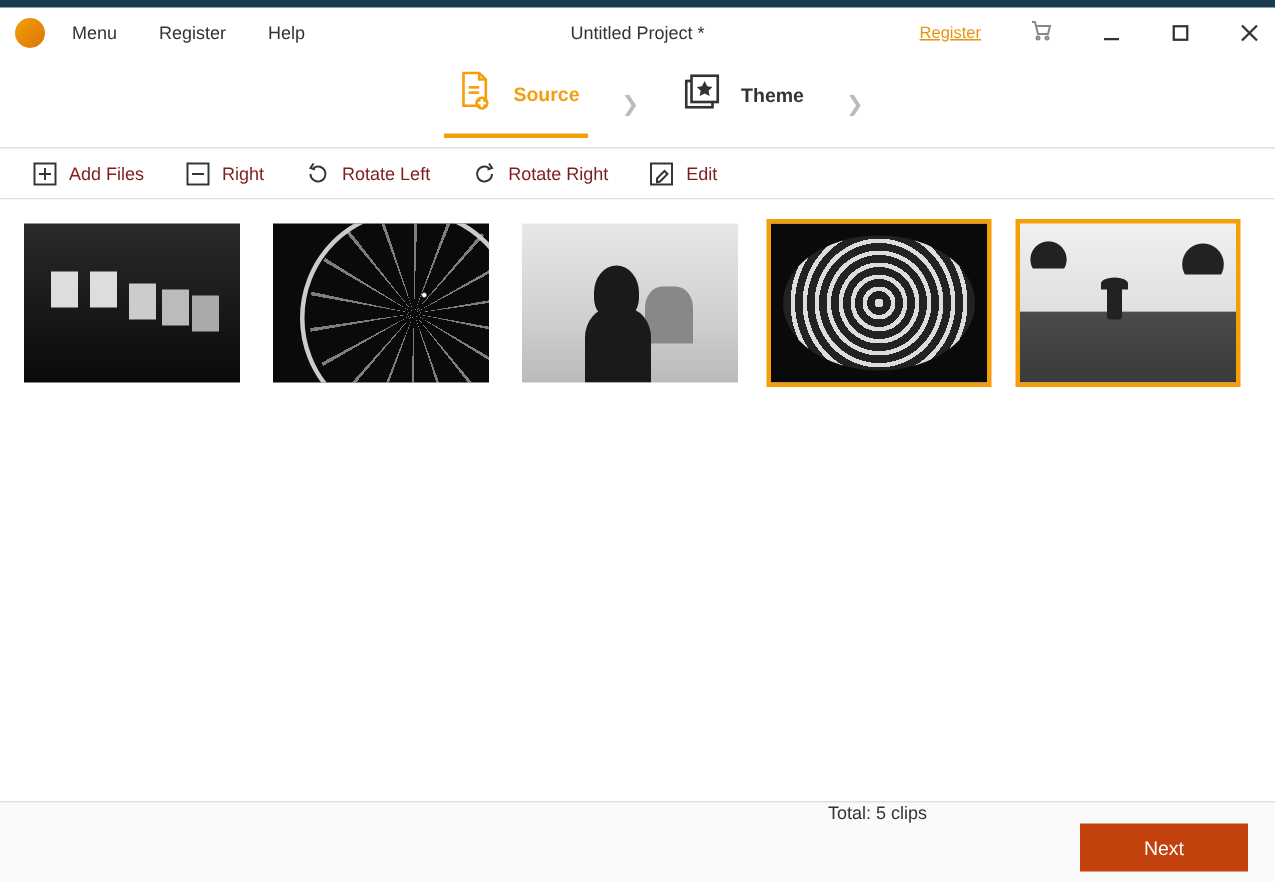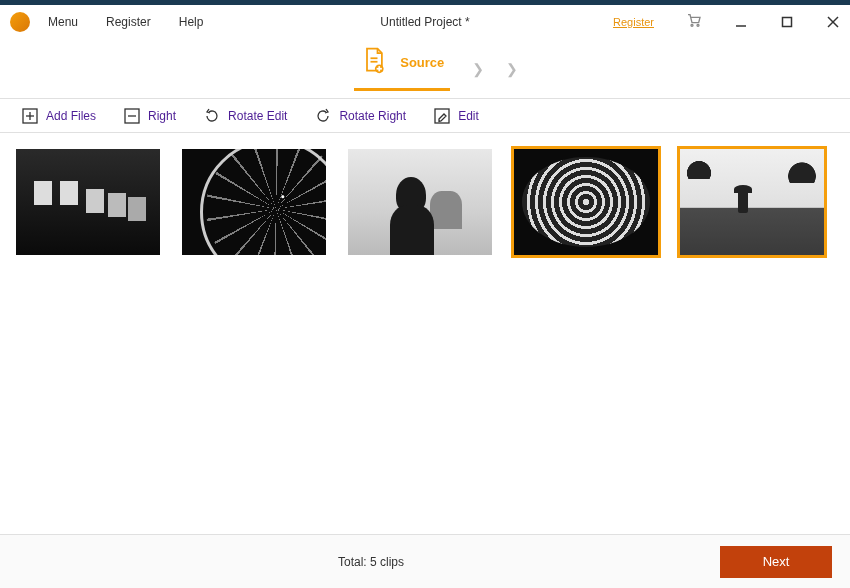--- a/index.html
+++ b/index.html
@@ -14,26 +14,26 @@
 .cart-icon svg { width: 16px; height: 16px; }
 .win-btn { width: 14px; height: 14px; cursor: pointer; display: flex; align-items: center; justify-content: center; }
 .steps { height: 60px; display: flex; align-items: center; justify-content: center; gap: 22px; border-bottom: 1px solid #e0e0e0; padding-left: 22px; }
 .step { display: flex; align-items: center; gap: 12px; padding: 0 6px 10px 6px; cursor: pointer; }
 .step.active { border-bottom: 3px solid #f59e0b; }
 .step-icon svg { width: 28px; height: 28px; }
 .step-label { font-size: 13px; font-weight: bold; color: #333; }
 .step.active .step-label { color: #f59e0b; }
 .chevron { color: #bbb; font-size: 14px; }
 .toolbar { height: 34px; display: flex; align-items: center; gap: 28px; padding: 0 22px; border-bottom: 1px solid #e0e0e0; }
-.tool { display: flex; align-items: center; gap: 8px; font-size: 12px; color: #4c1d95; cursor: pointer; }
+.tool { display: flex; align-items: center; gap: 8px; font-size: 12px; color: #7f1d1d; cursor: pointer; }
 .tool svg { width: 16px; height: 16px; }
 .gallery { flex: 1; padding: 16px; display: flex; gap: 22px; flex-wrap: wrap; align-content: flex-start; background: #fff; }
 .thumb { width: 144px; height: 106px; background: #222; position: relative; overflow: hidden; cursor: pointer; }
 .thumb.selected { outline: 3px solid #f59e0b; }
-.footer { height: 54px; border-top: 1px solid #e0e0e0; display: flex; align-items: center; padding: 0 18px; background: #fafafa; }
+.footer { height: 54px; border-top: 1px solid #e0e0e0; display: flex; align-items: center; padding: 0 18px; background: #fafafa; flex-direction: column; }
 .footer-total { margin-left: 320px; font-size: 12px; color: #333; }
 .next-btn { margin-left: auto; width: 112px; height: 32px; background: #c2410c; color: #fff; border: none; font-size: 13px; cursor: pointer; }
 
 .art1 { background: linear-gradient(180deg,#2a2a2a,#0a0a0a); }
 .art1::before { content:""; position:absolute; left:18px; top:32px; width:18px; height:24px; background:#ddd; box-shadow: 26px 0 0 #ddd, 52px 8px 0 #ccc, 74px 12px 0 #bbb, 94px 16px 0 #aaa; }
 .art2 { background: radial-gradient(circle at 70% 45%, #fff 1px, transparent 2px), #0a0a0a; }
 .art2::before { content:""; position:absolute; right:-20px; top:-10px; width:140px; height:140px; border:3px solid #ccc; border-radius:50%; }
 .art2::after { content:""; position:absolute; right:-20px; top:-10px; width:140px; height:140px; background: repeating-conic-gradient(#ccc 0deg 2deg, transparent 2deg 20deg); border-radius:50%; opacity:0.6; }
 .art3 { background: linear-gradient(180deg,#e8e8e8 0%,#d0d0d0 60%,#bababa 100%); }
 .art3::before { content:""; position:absolute; left:48px; top:28px; width:30px; height:36px; background:#1a1a1a; border-radius:50% 50% 40% 40%; }
@@ -94,20 +94,30 @@
           <line x1="12" y1="14" x2="20" y2="14"></line>
           <line x1="12" y1="18" x2="20" y2="18"></line>
           <circle cx="22" cy="26" r="5" fill="#f59e0b" stroke="none"></circle>
           <line x1="22" y1="23" x2="22" y2="29" stroke="#fff" stroke-width="2"></line>
           <line x1="19" y1="26" x2="25" y2="26" stroke="#fff" stroke-width="2"></line>
         </svg>
     </span>
     <span class="step-label">Source</span>
   </div>
   <span class="chevron">❯</span>
+  <div class="step">
+    <span class="step-icon">
+      <svg viewBox="0 0 32 32" fill="none" stroke="#333" stroke-width="2">
+          <rect x="4" y="8" width="20" height="20"></rect>
+          <rect x="8" y="4" width="20" height="20" fill="#fff"></rect>
+          <path d="M18 8l2 4 4 .5-3 3 .8 4-3.8-2-3.8 2 .8-4-3-3 4-.5z" fill="#333" stroke="none"></path>
+        </svg>
+    </span>
+    <span class="step-label">Theme</span>
+  </div>
   <span class="chevron">❯</span>
 </div>
 
 <div class="toolbar">
   <div class="tool">
     <svg viewBox="0 0 16 16" fill="none" stroke="#333" stroke-width="1.3">
         <rect x="1" y="1" width="14" height="14"></rect>
         <line x1="8" y1="4" x2="8" y2="12"></line>
         <line x1="4" y1="8" x2="12" y2="8"></line>
       </svg>
@@ -118,21 +128,21 @@
         <rect x="1" y="1" width="14" height="14"></rect>
         <line x1="4" y1="8" x2="12" y2="8"></line>
       </svg>
     <span>Right</span>
   </div>
   <div class="tool">
     <svg viewBox="0 0 16 16" fill="none" stroke="#333" stroke-width="1.3">
         <path d="M3 8a5 5 0 1 0 2-4"></path>
         <path d="M5 1l-2 3 3 1"></path>
       </svg>
-    <span>Rotate Edit</span>
+    <span>Rotate Left</span>
   </div>
   <div class="tool">
     <svg viewBox="0 0 16 16" fill="none" stroke="#333" stroke-width="1.3">
         <path d="M13 8a5 5 0 1 1-2-4"></path>
         <path d="M11 1l2 3-3 1"></path>
       </svg>
     <span>Rotate Right</span>
   </div>
   <div class="tool">
     <svg viewBox="0 0 16 16" fill="none" stroke="#333" stroke-width="1.3">

